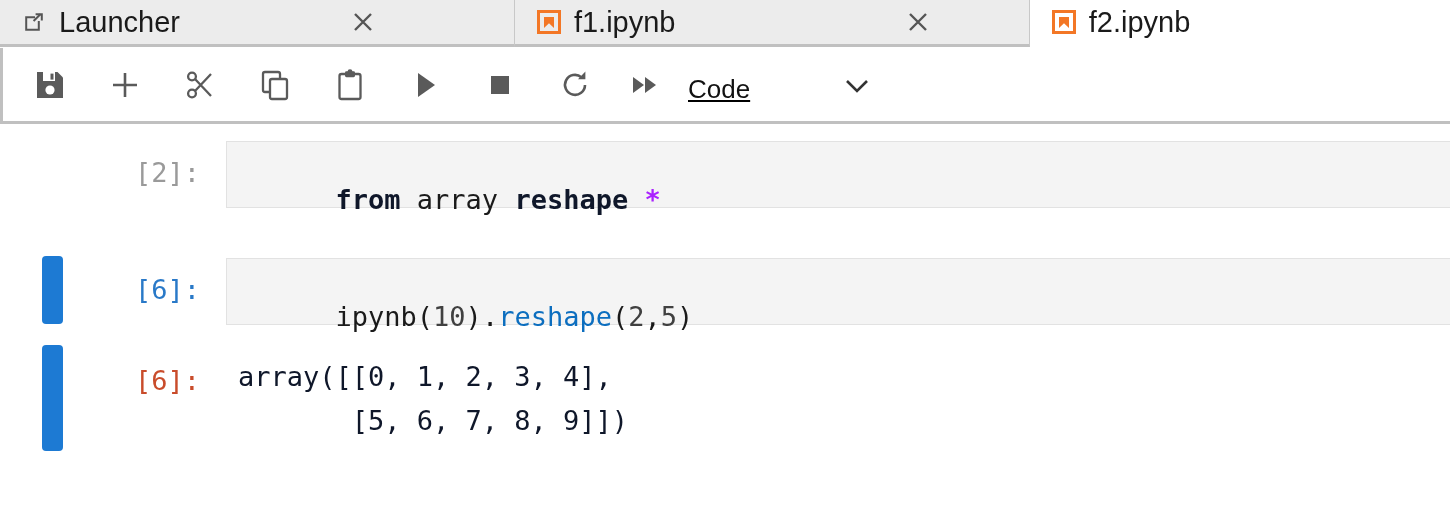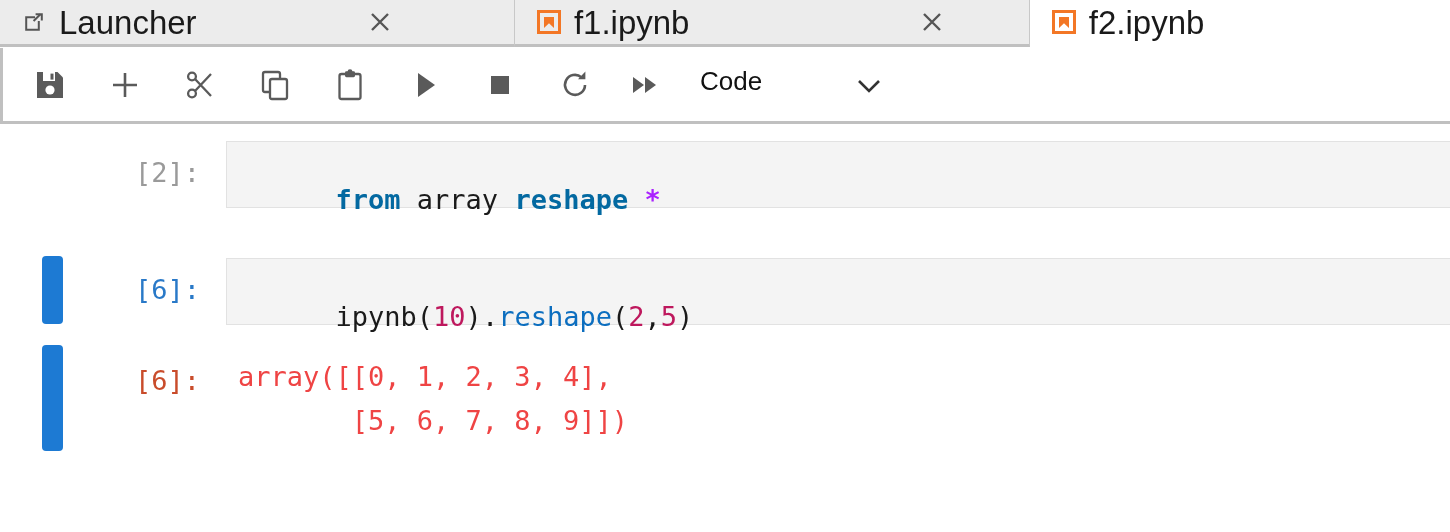--- a/index.html
+++ b/index.html
@@ -43,21 +43,21 @@
     border-bottom: 3px solid #ffffff;
   }
   .tab .tab-icon {
     width: 24px;
     height: 24px;
     flex: 0 0 24px;
     margin-right: 13px;
     display: block;
   }
   .tab .tab-label {
-    font-size: 33px;
+    font-size: 29px;
     color: #1a1a1a;
     white-space: nowrap;
     line-height: 1;
   }
   .tab .tab-close {
     width: 26px;
     height: 26px;
     margin-left: auto;
     flex: 0 0 26px;
     display: block;
@@ -90,22 +90,23 @@
     justify-content: center;
     flex: 0 0 auto;
   }
   .tb-btn svg { display: block; }
   .tb-spacer-1 { width: 22px; flex: 0 0 22px; }
   .tb-gap { width: 25px; flex: 0 0 25px; }
   .tb-gap-sm { width: 20px; flex: 0 0 20px; }
 
   .celltype {
     display: flex;
-    align-items: flex-start;
-    margin-left: 30px;
+    align-items: flex-end;
+    margin-left: 18px;
+    text-decoration: underline;
   }
   .celltype-label {
     font-size: 26px;
     color: #111111;
     line-height: 1;
   }
   .celltype-caret {
     width: 34px;
     height: 34px;
     margin-left: 90px;
@@ -152,33 +153,33 @@
     box-sizing: border-box;
   }
   .code {
     position: absolute;
     font-family: "DejaVu Sans Mono", monospace;
     font-size: 27px;
     white-space: pre;
     line-height: 1;
     color: #1a1a1a;
   }
-  .tok-kw  { color: #0369a1; font-weight: bold; }
-  .tok-num { color: #be185d; }
+  .tok-kw  { color: #0f172a; font-weight: bold; }
+  .tok-num { color: #404040; }
   .tok-op  { color: #aa22ff; font-weight: bold; }
   .tok-fn  { color: #0c6ebf; }
   .tok-pl  { color: #1a1a1a; }
 
   .output-text {
     position: absolute;
     font-family: "DejaVu Sans Mono", monospace;
     font-size: 27px;
     white-space: pre;
     line-height: 44px;
-    color: #ef4444;
+    color: #0f172a;
   }
 </style>
 </head>
 <body>
 
 <div class="tabbar">
 
   <div class="tab" id="tab-launcher">
     <span class="tab-icon">
       <svg width="24" height="24" viewBox="0 0 24 24">

